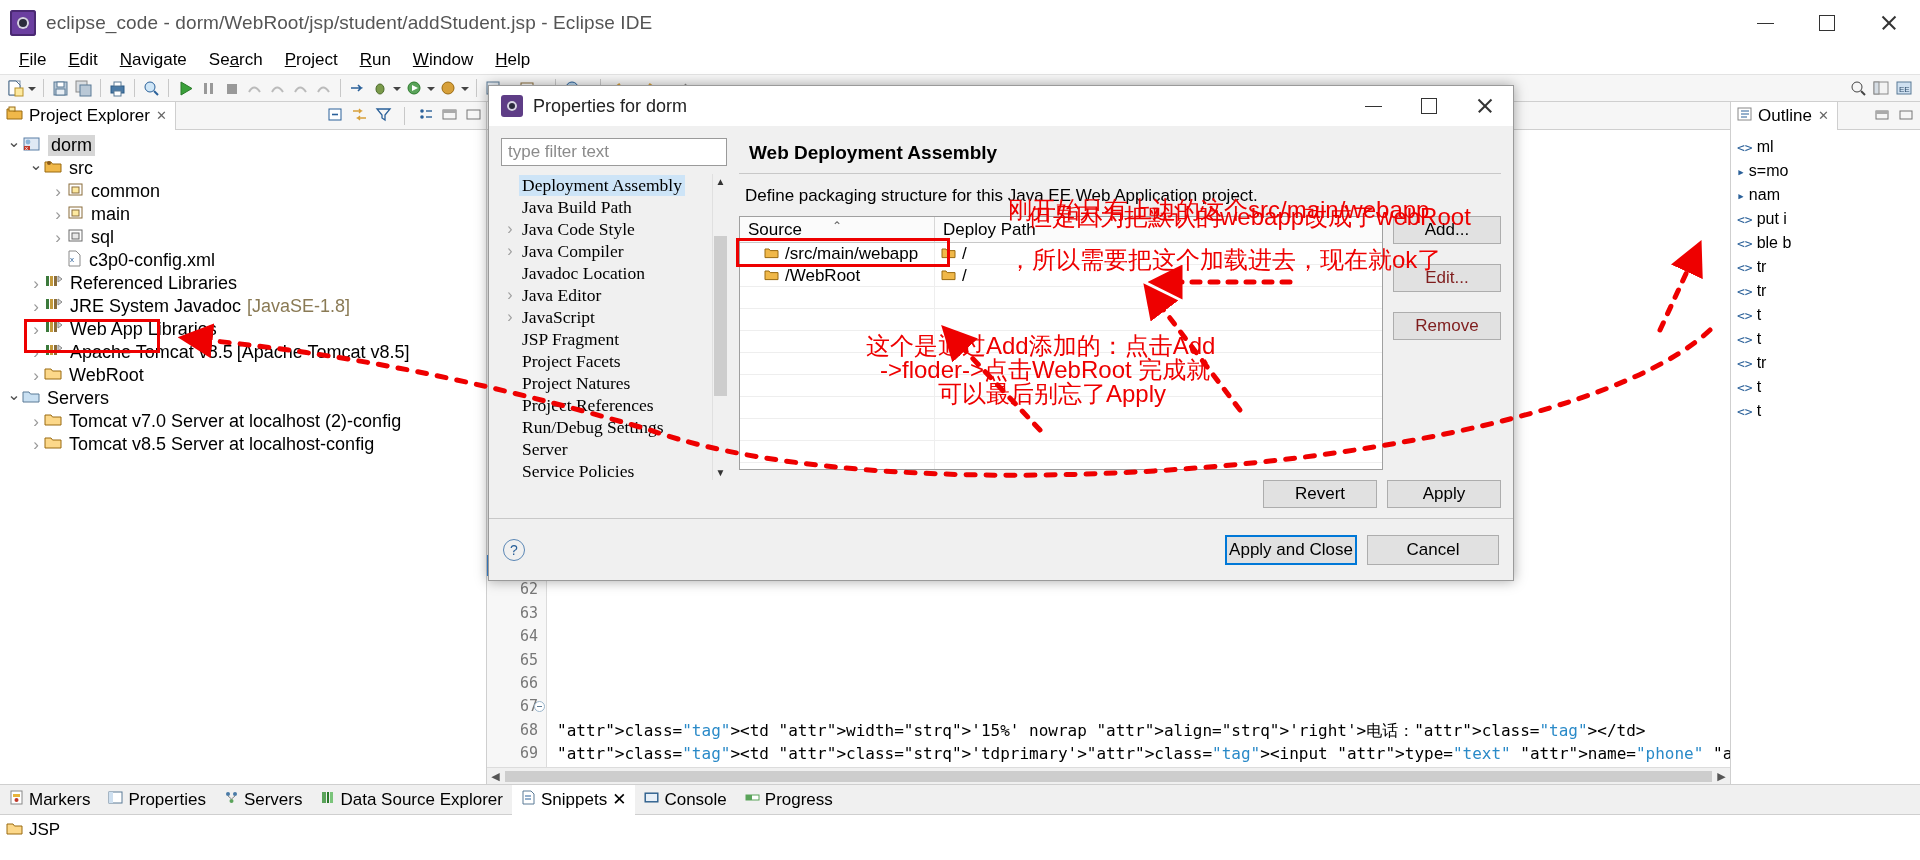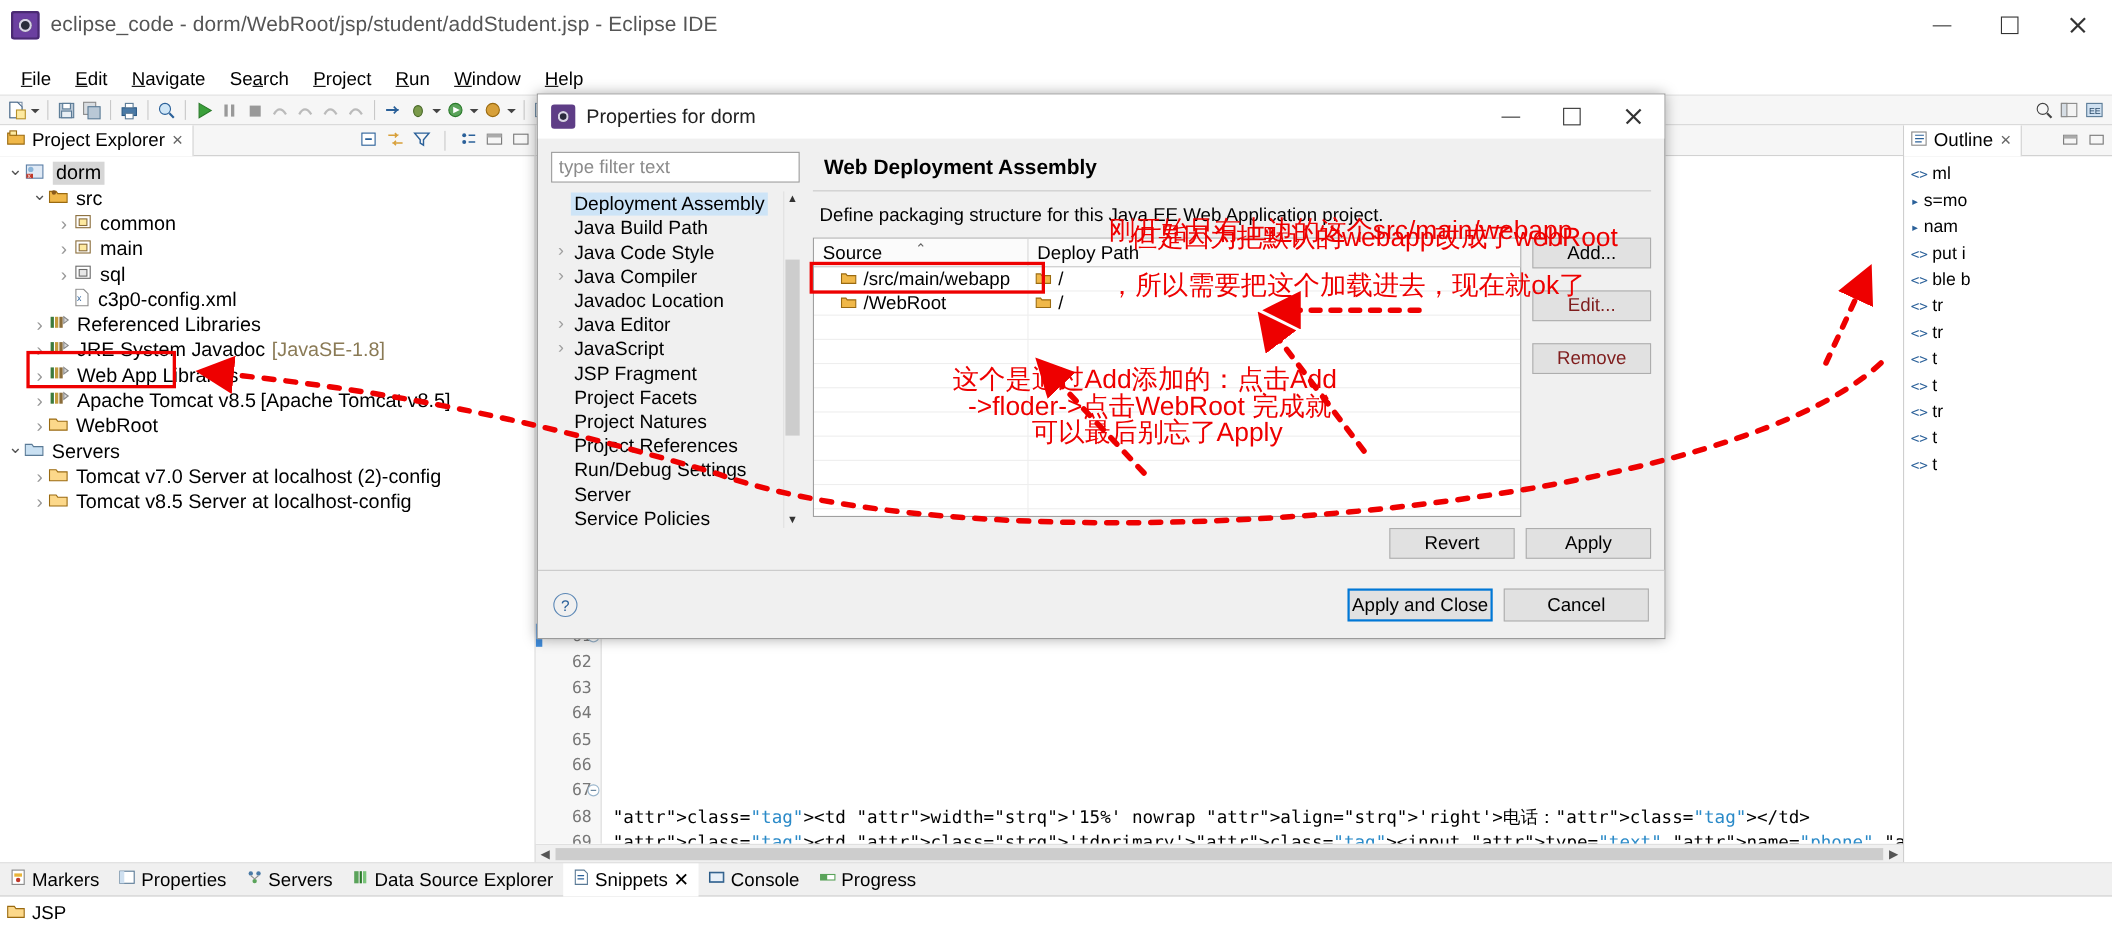--- a/index.html
+++ b/index.html
@@ -26,21 +26,21 @@
   .win-btn { width:62px; height:46px; display:flex; align-items:center; justify-content:center;
              font-size:20px; color:#333; }
   .glyph-min { width:17px; height:1px; background:#333; }
   .glyph-max { width:16px; height:16px; border:1.6px solid #333; }
   .glyph-close { position:relative; width:18px; height:18px; }
   .glyph-close::before,.glyph-close::after{ content:""; position:absolute; left:0; top:8px;
         width:18px; height:1.6px; background:#333; }
   .glyph-close::before{ transform:rotate(45deg);} .glyph-close::after{ transform:rotate(-45deg);}
 
   
-  .menubar { height:28px; display:flex; align-items:center; padding-left:8px; background:#fff; flex:none;margin-top:12px;}
+  .menubar { height:28px; display:flex; align-items:center; padding-left:8px; background:#fff; flex:none;}
   .menu-item { padding:2px 11px; font-size:17px; color:#000; }
   .menu-item u { text-decoration:underline; }
 
   
   .toolbar { height:28px; background:#f6f6f6; border-top:1px solid #e3e3e3;
              border-bottom:1px solid #cfcfcf; display:flex; align-items:center;
              padding-left:4px; flex:none; overflow:hidden; position:relative;}
   .tb-group{ display:flex; align-items:center; }
   .tb-sep { width:1px; height:18px; background:#c8c8c8; margin:0 5px; }
   .tb-btn { width:19px; height:19px; margin:0 2px; position:relative; border-radius:2px; }
@@ -120,21 +120,21 @@
   .dlg-wbtn{ width:56px;height:40px;display:flex;align-items:center;justify-content:center;}
   .dlg-body{ flex:1; display:flex; padding:12px 12px 0 12px; gap:12px; min-height:0;}
   .dlg-left{ width:226px; display:flex; flex-direction:column; }
   .filter-box{ height:28px; border:1px solid #9a9a9a; background:#fff; font-size:17px; color:#8b8b8b;
                display:flex; align-items:center; padding:0 6px; flex:none;}
   .nav-wrap{ flex:1; display:flex; margin-top:8px; min-height:0; position:relative;}
   .nav-list{ flex:1; overflow:hidden; font-size:17.5px; }
   .nrow{ height:22px; display:flex; align-items:center; white-space:nowrap;}
   .nrow .ntw{ width:18px; text-align:center; color:#a0a0a0; font-size:16px; flex:none;}
   .nrow.sel .nlab{ background:#cde4f7; }
-  .nlab{ padding:0 3px; }
+  .nlab{ padding:0 3px;font-family:Liberation Serif, serif; }
   .nav-sb{ width:15px; background:#f0f0f0; position:relative; border-left:1px solid #e0e0e0;}
   .nav-sb .up,.nav-sb .dn{ position:absolute; left:0; width:15px; height:15px; display:flex;
                             align-items:center; justify-content:center; font-size:10px; color:#333;}
   .nav-sb .up{top:0;} .nav-sb .dn{bottom:0;}
   .nav-sb .thumb{ position:absolute; left:1px; top:62px; width:13px; height:160px; background:#cdcdcd;}
   .dlg-right{ flex:1; display:flex; flex-direction:column; min-width:0;}
   .page-title{ font-size:19px; font-weight:bold; padding:4px 0 9px 10px; border-bottom:1px solid #c8c8c8;}
   .page-desc{ font-size:17px; padding:12px 0 10px 6px;}
   .tbl-area{ flex:1; display:flex; gap:10px; min-height:0; padding-bottom:10px;}
   .tbl{ flex:1; border:1px solid #a0a0a0; background:#fff; display:flex; flex-direction:column; min-width:0;}

